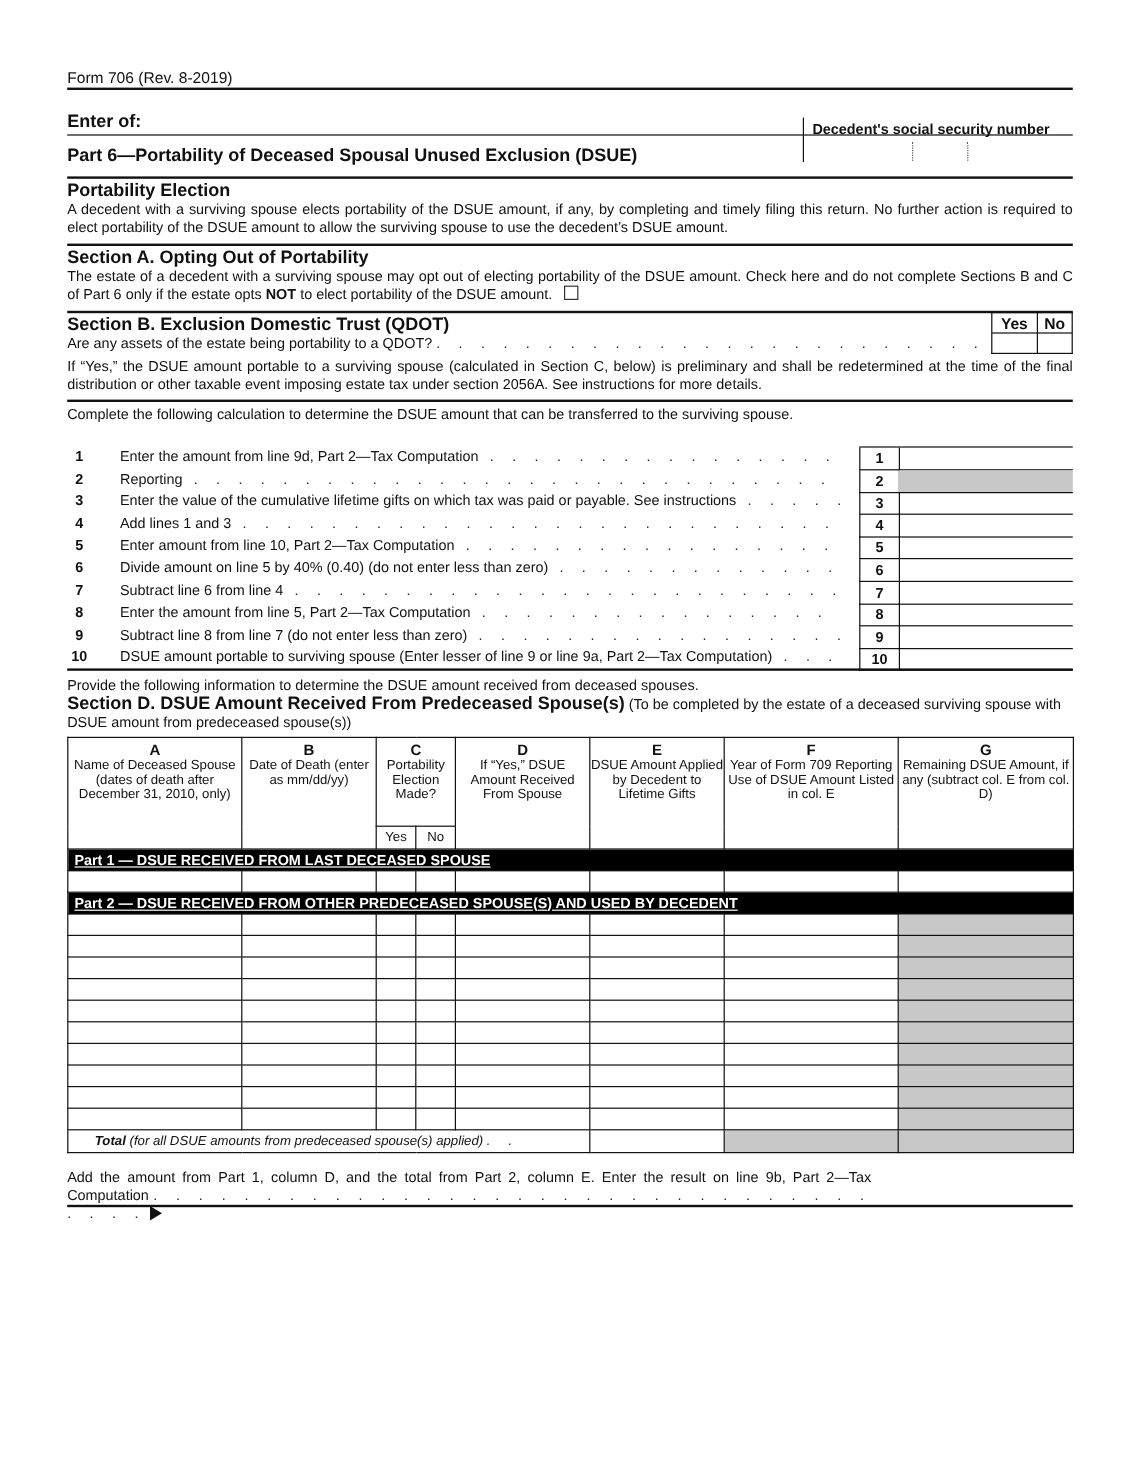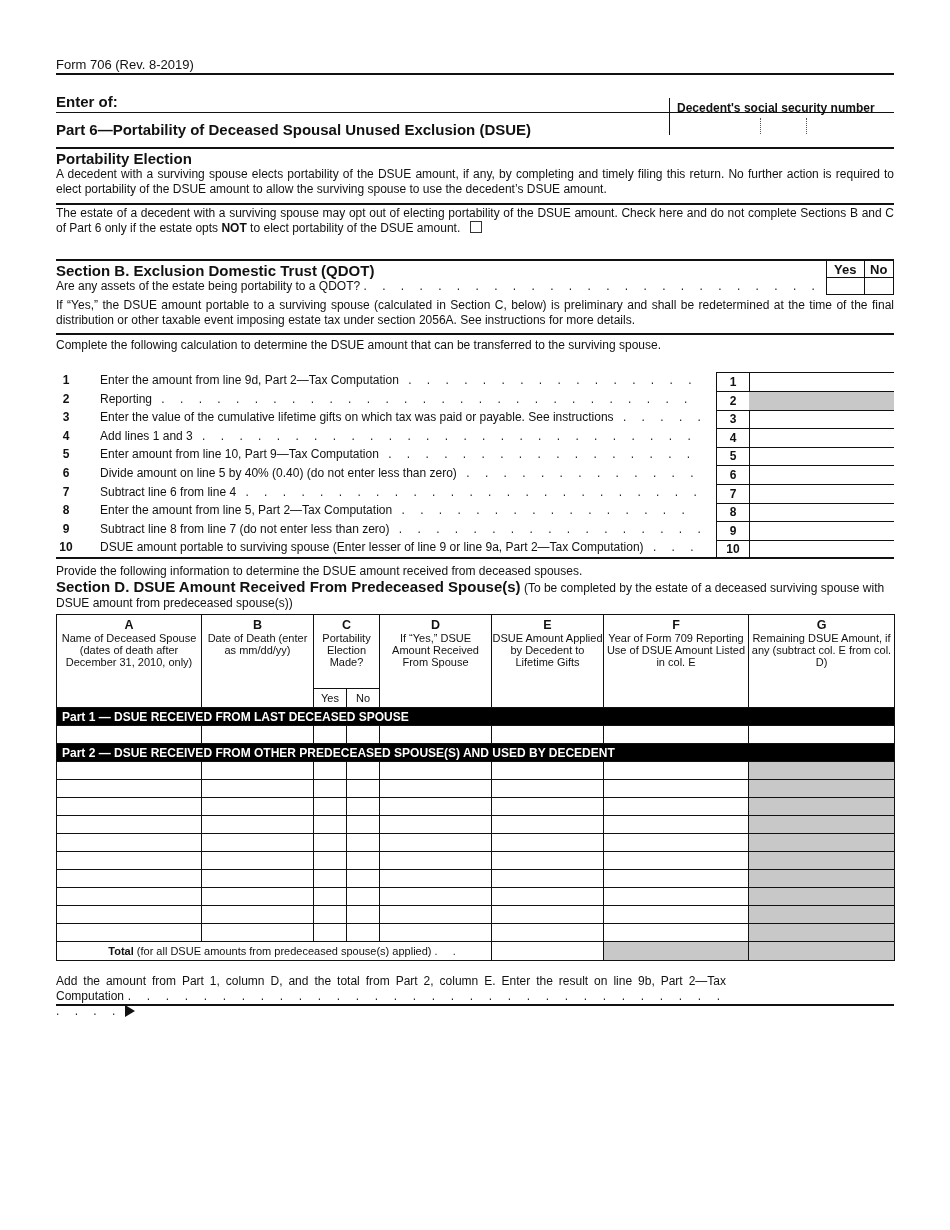--- a/index.html
+++ b/index.html
@@ -25,21 +25,21 @@
   .dots { letter-spacing: 6px; color: #222; }
   .line { position: absolute; left: 0; width: 838px; height: 19px; font-size: 12px; }
   .line .num { position: absolute; left: 0; width: 20px; text-align: center; font-weight: bold; }
   .line .desc { position: absolute; left: 44px; width: 600px; white-space: nowrap; overflow: hidden; }
   .line .box { position: absolute; left: 660px; width: 32px; height: 18px; border-left: 1.5px solid #111; border-right: 1.5px solid #111; border-bottom: 1px solid #111; text-align: center; font-weight: bold; line-height: 18px; }
   .line .amt { position: absolute; left: 693px; width: 145px; height: 18px; border-bottom: 1px solid #111; cursor: text; }
   .line .amt.shaded { background: #c8c8c8; }
   table.grid { position: absolute; left: 0; border-collapse: collapse; width: 838px; table-layout: fixed; }
   table.grid td, table.grid th { border: 1px solid #111; padding: 0; font-size: 11px; font-weight: normal; text-align: center; vertical-align: top; }
   table.grid th .col-letter { display: block; font-weight: bold; font-size: 12.5px; margin-top: 3px; }
-  table.grid .band td { background: #000; color: #fff; font-weight: bold; font-size: 12px; text-align: left; padding-left: 5px; height: 17px; vertical-align: middle; }
+  table.grid .band td { background: #000; color: #fff; font-weight: bold; font-size: 12px; text-align: left; padding-left: 5px; height: 17px; vertical-align: middle; text-decoration: underline; }
   table.grid .row td { height: 17px; }
   table.grid td.shade { background: #c8c8c8; }
   table.grid .tot td { height: 18px; vertical-align: middle; }
   .arrow { display: inline-block; width: 0; height: 0; border-top: 6px solid transparent; border-bottom: 6px solid transparent; border-left: 10px solid #111; vertical-align: -2px; margin-left: 4px; }
   .page-num { position: absolute; top: 1240px; right: 0; font-size: 15px; font-weight: normal; }
 </style>
 </head>
 <body>
 
 <div class="page">
@@ -58,20 +58,21 @@
   <div class="part-title">Part 6—Portability of Deceased Spousal Unused Exclusion (DSUE)</div>
 
   <div class="rule" style="top:147px"></div>
   <div class="block" style="top:150px">
     <div class="sec-title">Portability Election</div>
     <div class="txt justify">A decedent with a surviving spouse elects portability of the DSUE amount, if any, by completing and timely filing this return. No further action is required to elect portability of the DSUE amount to allow the surviving spouse to use the decedent’s DSUE amount.</div>
   </div>
 
   <div class="rule" style="top:203px"></div>
   <div class="block" style="top:206px">
+    <div class="sec-title">Section A. Opting Out of Portability</div>
     <div class="txt justify"><span>The estate of a decedent with a surviving spouse may opt out of electing portability of the DSUE amount. Check here and do not complete Sections B and C of Part 6 only if the estate opts </span><b>NOT</b><span> to elect portability of the DSUE amount.</span><span class="checkbox"></span></div>
   </div>
 
   <div class="rule" style="top:259px"></div>
   <div class="block" style="top:262px">
     <div class="sec-title">Section B. Exclusion Domestic Trust (QDOT)</div>
     <div class="txt" style="white-space:nowrap;overflow:hidden;width:765px;"><span>Are any assets of the estate being portability to a QDOT?</span> <span class="dots">. . . . . . . . . . . . . . . . . . . . . . . . . . . . . . . . . . . . . . . . . .</span></div>
     <div class="txt justify" style="margin-top:4px">If “Yes,” the DSUE amount portable to a surviving spouse (calculated in Section C, below) is preliminary and shall be redetermined at the time of the final distribution or other taxable event imposing estate tax under section 2056A. See instructions for more details.</div>
   </div>
   <table class="yn-table" style="left:770px; top:260px; width:68px;">
@@ -112,21 +113,21 @@
         <span class="amt"></span>
       </div>
       <div class="line" style="top: 428.8px;">
         <span class="num">4</span>
         <span class="desc"><span>Add lines 1 and 3</span><span class="dots"> . . . . . . . . . . . . . . . . . . . . . . . . . . . . . . . . . . . . . . . . . . . .</span></span>
         <span class="box">4</span>
         <span class="amt"></span>
       </div>
       <div class="line" style="top: 447.4px;">
         <span class="num">5</span>
-        <span class="desc"><span>Enter amount from line 10, Part 9—Tax Computation</span><span class="dots"> . . . . . . . . . . . . . . . . . . . . . . . . . . . . . . . . . . . . . . . . . . . .</span></span>
+        <span class="desc"><span>Enter amount from line 10, Part 2—Tax Computation</span><span class="dots"> . . . . . . . . . . . . . . . . . . . . . . . . . . . . . . . . . . . . . . . . . . . .</span></span>
         <span class="box">5</span>
         <span class="amt"></span>
       </div>
       <div class="line" style="top: 466px;">
         <span class="num">6</span>
         <span class="desc"><span>Divide amount on line 5 by 40% (0.40) (do not enter less than zero)</span><span class="dots"> . . . . . . . . . . . . . . . . . . . . . . . . . . . . . . . . . . . . . . . . . . . .</span></span>
         <span class="box">6</span>
         <span class="amt"></span>
       </div>
       <div class="line" style="top: 484.6px;">
@@ -298,21 +299,21 @@
           <td></td>
           <td></td>
           <td></td>
           <td></td>
           <td></td>
           <td></td>
           <td></td>
           <td class="shade"></td>
         </tr>
         <tr class="tot">
-          <td colspan="5" style="text-align:center;padding-left:22px;"><b>Total</b><span> (for all DSUE amounts from predeceased spouse(s) applied)</span> <span class="dots">. .</span></td>
+          <td colspan="5" style="text-align:left;padding-left:22px;font-style:italic;"><b>Total</b><span> (for all DSUE amounts from predeceased spouse(s) applied)</span> <span class="dots">. .</span></td>
           <td></td>
           <td class="shade"></td>
           <td class="shade"></td>
         </tr>
       </tbody>
   </table>
 
   <div class="block" style="top:974px">
     <div class="txt justify" style="width:670px;"><span>Add the amount from Part 1, column D, and the total from Part 2, column E. Enter the result on line 9b, Part 2—Tax Computation</span> <span class="dots">. . . . . . . . . . . . . . . . . . . . . . . . . . . . . . . . . . . .</span><span class="arrow"></span></div>
   </div>

